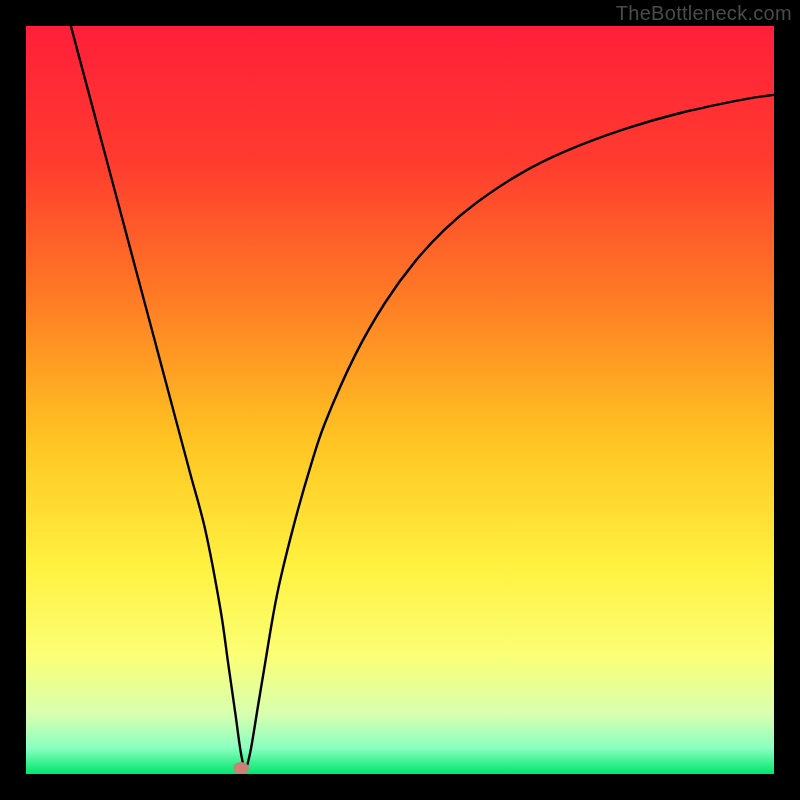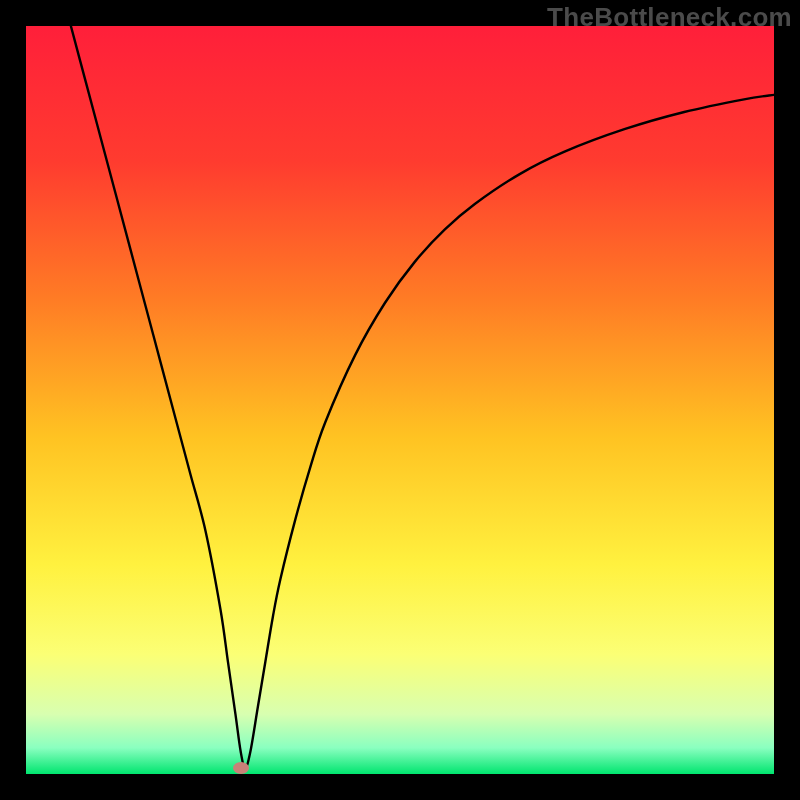--- a/index.html
+++ b/index.html
@@ -24,22 +24,22 @@
     left: 0;
     top: 0;
     width: 748px;
     height: 748px;
   }
   .watermark {
     position: absolute;
     top: 2px;
     right: 8px;
     color: #4b4b4b;
-    font-size: 26px;
-    font-weight: 700;
+    font-size: 20px;
+    font-weight: 400;
     letter-spacing: 0.3px;
     user-select: none;
   }
   .marker {
     position: absolute;
     width: 16px;
     height: 12px;
     background: #c98178;
     border-radius: 50%;
     transform: translate(-50%, -50%);

